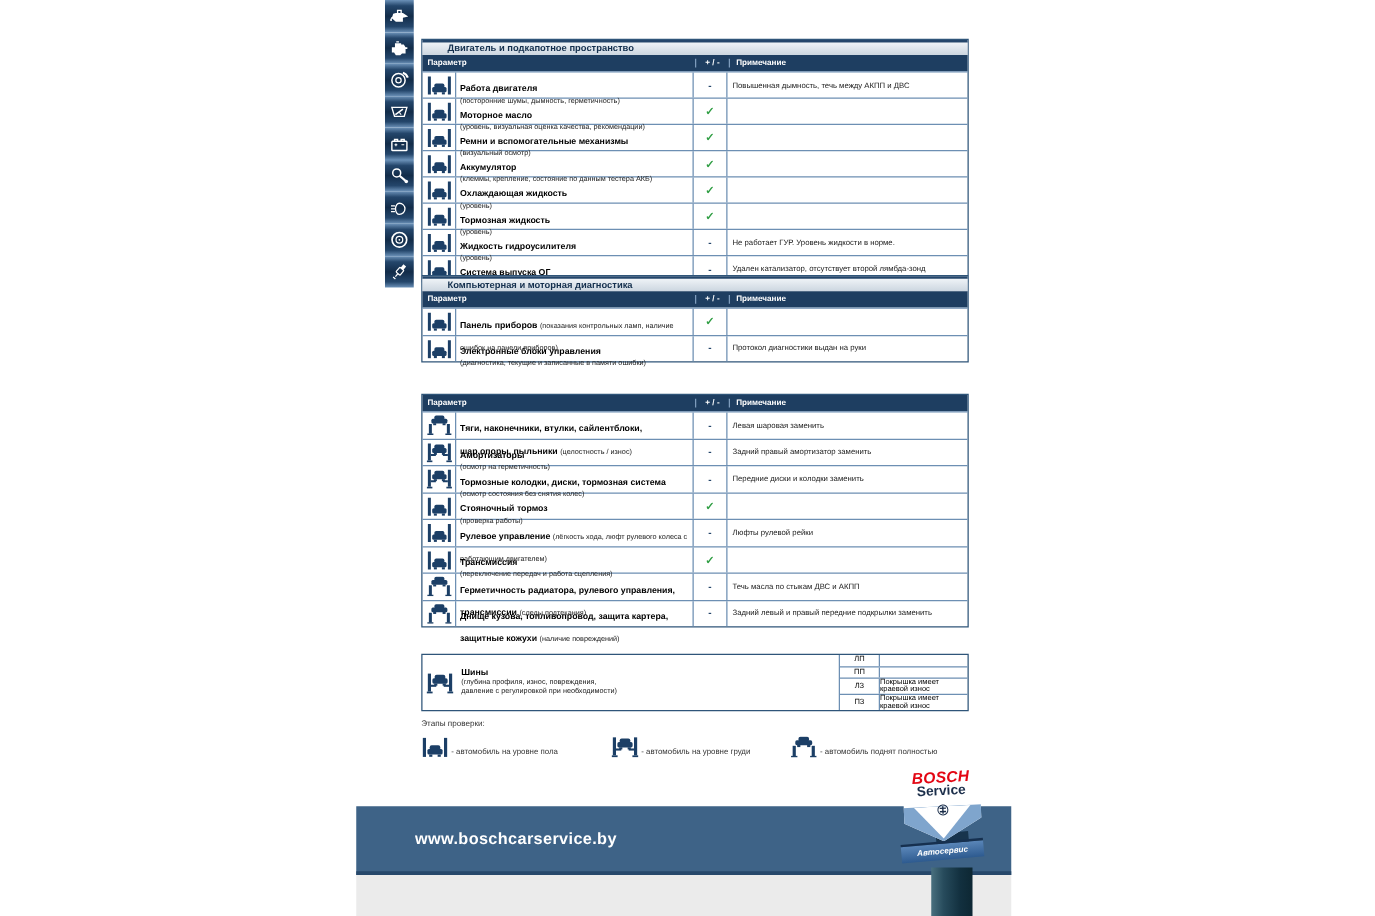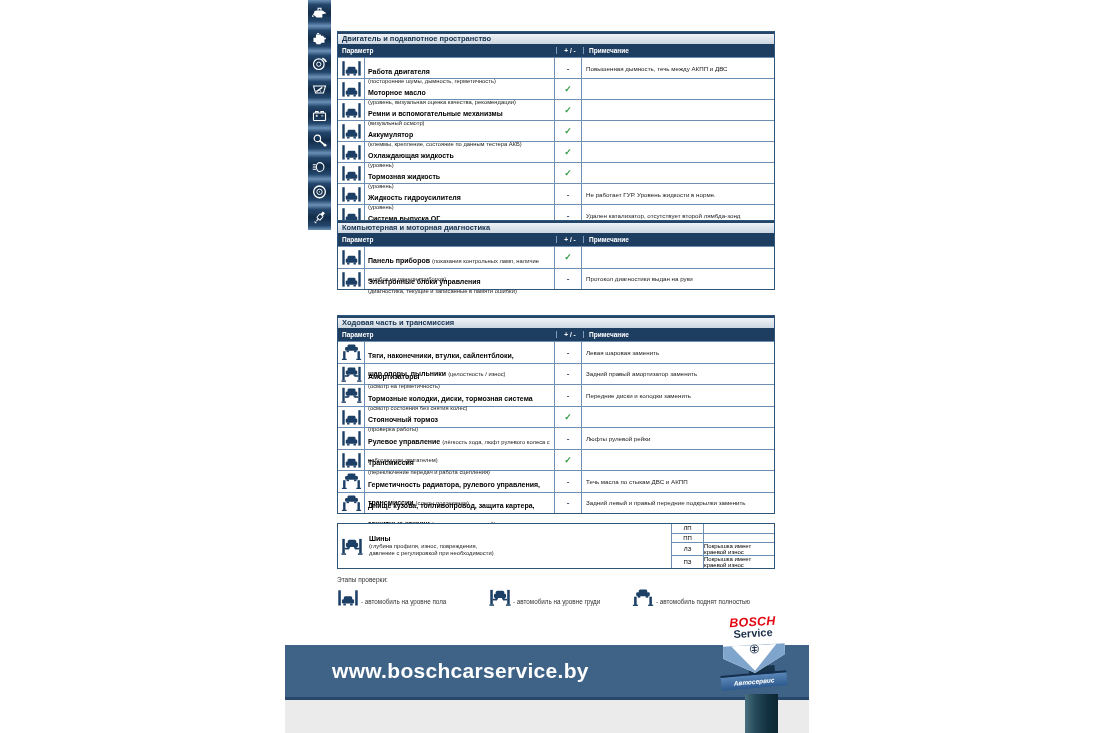--- a/index.html
+++ b/index.html
@@ -13,21 +13,21 @@
   .side-tile { flex:1; display:flex; align-items:center; justify-content:center;
                background:linear-gradient(180deg,#6b91b8 0%, #24466b 18%, #122c49 50%, #24466b 82%, #6b91b8 100%); }
   .side-tile svg { width:17px; height:17px; }
 
   
   .inspection-table { position:absolute; left:337px; width:438px;
                       border:1px solid #2f5579; background:#fff; }
   .section-header { height:12px; border-top:2px solid #24466b;
                     background:linear-gradient(180deg,#eff3f7 0%, #ccd6e0 100%);
                     font-size:7.5px; font-weight:bold; color:#14304e;
-                    line-height:10px; padding-left:4px; }
+                    line-height:10px; padding-left:20px; }
   .col-header { display:flex; height:13px; background:#1e3e61; color:#fff;
                 font-size:6.5px; font-weight:bold; align-items:center; }
   .ch-param { width:218px; padding-left:4px; }
   .ch-status { width:28px; text-align:center; border-left:1px solid #7e9cbd; border-right:1px solid #7e9cbd; }
   .ch-note { flex:1; padding-left:5px; }
 
   .t-row { display:flex; border-top:1px solid #6d8fb3; }
   .t-row:first-of-type { border-top:none; }
   .c-icon { width:27px; border-right:1px solid #6d8fb3; display:flex; align-items:center; justify-content:center; }
   .c-icon svg { width:21px; height:16px; }
@@ -63,21 +63,21 @@
   .legend-item { position:absolute; top:13px; display:flex; align-items:flex-end; }
   .legend-item svg { width:22px; height:17px; margin-right:2px; }
   .legend-item .legend-label { font-size:6.3px; color:#333; padding-bottom:1px; }
   .legend-item.li-0 { left:0; }
   .legend-item.li-1 { left:152px; }
   .legend-item.li-2 { left:295px; }
 
   
   .footer-band { position:absolute; left:285px; top:645px; width:524px; height:55px;
                  background:#3e6387; border-bottom:3px solid #27486b; }
-  .footer-url { color:#fff; font-weight:bold; font-size:21px; line-height:52px;
+  .footer-url { color:#fff; font-weight:bold; font-size:13px; line-height:52px;
                 padding-left:47px; letter-spacing:0.3px; }
   .footer-gray { position:absolute; left:285px; top:700px; width:524px; height:33px; background:#ebebeb; }
 
   
   .sign { position:absolute; left:715px; top:610px; width:80px; height:123px; }
   .sign-pole { position:absolute; left:30px; top:84px; width:33px; height:39px;
                background:linear-gradient(90deg,#49707f 0%, #274b5c 30%, #12303f 70%, #0d2733 100%); }
   .sign-neck { position:absolute; left:34px; top:56px; width:26px; height:12px;
                background:#17344d; transform:rotate(-5deg); }
   .sign-banner { position:absolute; left:6px; top:63px; width:66px; height:15px;
@@ -409,21 +409,20 @@
             </span>
           </div>
           <div class="c-param"><span class="p-title">Электронные блоки управления</span><span class="p-sub block">(диагностика, текущие и записанные в памяти ошибки)</span></div>
           <div class="c-status">
             <span class="mark-fail">-</span>
           </div>
           <div class="c-note">Протокол диагностики выдан на руки</div>
         </div>
       </div>
       <div class="inspection-table" style="top: 315px;">
-        <div class="section-header">Ходовая часть и трансмиссия</div>
         <div class="col-header">
           <div class="ch-param">Параметр</div>
           <div class="ch-status">+ / -</div>
           <div class="ch-note">Примечание</div>
         </div>
         <div class="t-row" style="height: 21.5px;">
           <div class="c-icon">
             <span style="display: flex;">
               <svg viewBox="0 0 26 20">
                 <g fill="#1c3f66">

